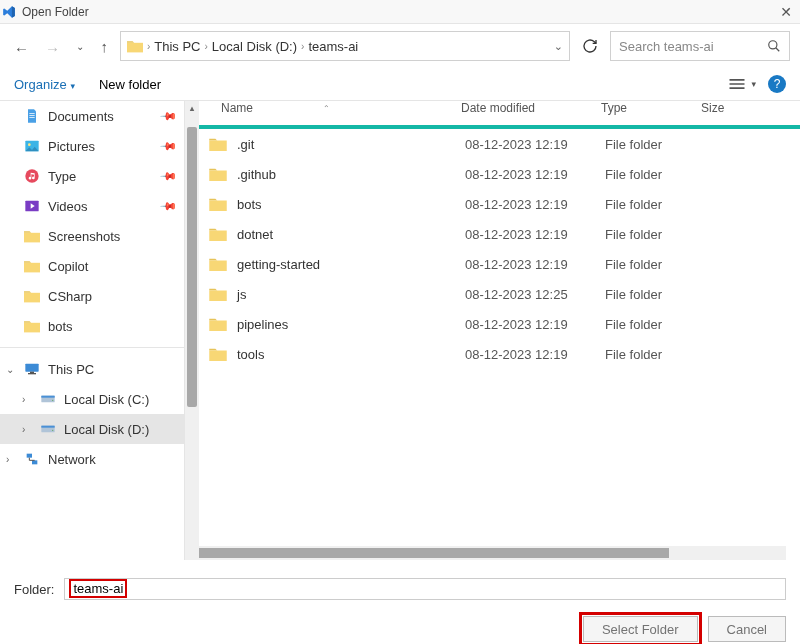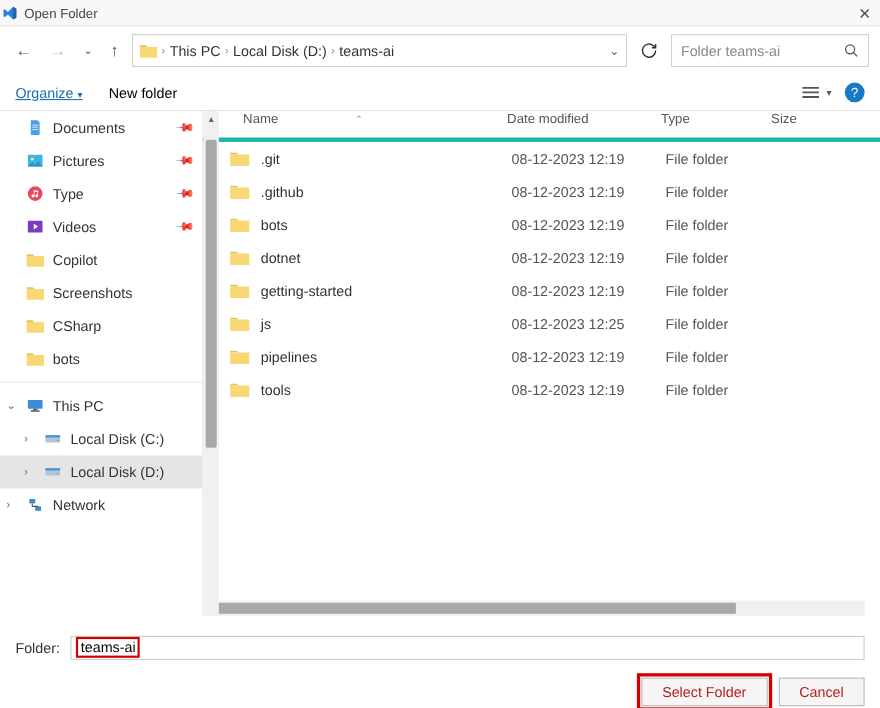--- a/index.html
+++ b/index.html
@@ -14,21 +14,21 @@
 .nav-row .arrow.disabled { color: #bbb; }
 .addr-bar { flex: 1; height: 30px; border: 1px solid #d0d0d0; display: flex; align-items: center; padding: 0 6px; gap: 4px; font-size: 13px; color: #333; }
 .addr-bar .crumb-sep { color: #888; font-size: 10px; }
 .addr-bar .folder-ico { color: #f0c050; }
 .addr-bar .drop { margin-left: auto; color: #666; font-size: 11px; }
 .refresh { color: #444; padding: 0 4px; }
 .search-box { width: 180px; height: 30px; border: 1px solid #d0d0d0; display: flex; align-items: center; padding: 0 8px; font-size: 13px; color: #888; }
 .search-box .mag { margin-left: auto; color: #555; }
 
 .toolbar { height: 32px; display: flex; align-items: center; padding: 0 14px; gap: 24px; font-size: 13px; }
-.toolbar .org { color: #1a6fb5; text-decoration: underline; }
+.toolbar .org { color: #1a6fb5; }
 .toolbar .caret { font-size: 9px; color: #1a6fb5; }
 .toolbar .newf { color: #000000; }
 .toolbar .right { margin-left: auto; display: flex; align-items: center; gap: 12px; }
 .toolbar .view-ico { color: #555; display: flex; align-items: center; gap: 4px; }
 .help { width: 18px; height: 18px; background: #1979c4; color: #fff; border-radius: 50%; font-size: 12px; display: flex; align-items: center; justify-content: center; }
 
 .main { display: flex; height: 460px; border-top: 1px solid #e5e5e5; }
 
 .sidebar { width: 185px; border-right: 1px solid #e5e5e5; display: flex; flex-direction: column; font-size: 13px; color: #333; overflow: hidden; }
 .side-item { display: flex; align-items: center; height: 30px; padding: 0 8px 0 24px; gap: 8px; position: relative; }
@@ -58,21 +58,21 @@
 
 .hscroll { position: absolute; bottom: 0; left: 14px; right: 14px; height: 14px; background: #f0f0f0; }
 .hthumb { position: absolute; left: 0; top: 2px; height: 10px; width: 80%; background: #a8a8a8; }
 
 .bottom { padding: 18px 14px 10px 14px; background: #fff; }
 .folder-line { display: flex; align-items: center; gap: 10px; margin-bottom: 16px; justify-content: flex-end; }
 .folder-line label { font-size: 13px; color: #333; }
 .folder-input { flex: 1; height: 22px; border: 1px solid #ccc; padding: 0 4px; font-size: 13px; text-align: left; }
 .highlight-red { border: 2px solid #d40000; padding: 0 2px; display: inline-block; }
 .buttons { display: flex; justify-content: flex-end; gap: 10px; }
-.btn { height: 26px; padding: 0 18px; border: 1px solid #bbb; background: #f5f5f5; font-size: 13px; color: #b91c1c; display: flex; align-items: center; }
+.btn { height: 26px; padding: 0 18px; border: 1px solid #bbb; background: #f5f5f5; font-size: 13px; color: #737373; display: flex; align-items: center; }
 .btn.primary-hl { outline: 3px solid #d40000; outline-offset: 1px; }
 
 svg { display: block; }
 .folder-svg { fill: #f8d775; }
 .folder-svg .tab { fill: #e6c35a; }
 </style>
 </head>
 <body>
 
 <div class="title-bar">
@@ -107,21 +107,21 @@
     <span>teams-ai</span>
     <span class="drop">⌄</span>
   </div>
   <span class="refresh">
     <svg width="16" height="16" viewBox="0 0 24 24" fill="none" stroke="#333" stroke-width="2">
         <path d="M21 12a9 9 0 1 1-3-6.7L21 8"></path>
         <path d="M21 3v5h-5"></path>
       </svg>
   </span>
   <div class="search-box">
-    <span>Folder teams-ai</span>
+    <span>Search teams-ai</span>
     <span class="mag">
       <svg width="14" height="14" viewBox="0 0 24 24" fill="none" stroke="#555" stroke-width="2">
           <circle cx="10" cy="10" r="7"></circle>
           <path d="M21 21l-6-6"></path>
         </svg>
     </span>
   </div>
 </div>
 
 <div class="toolbar">
@@ -183,30 +183,30 @@
           <span>Videos</span>
           <span class="pin">📌</span>
         </div>
         <div class="side-item">
           <span class="ico">
             <svg width="16" height="14" viewBox="0 0 20 16" class="folder-svg">
               <path class="tab" d="M0 2h7l2 2H0z"></path>
               <path d="M0 4h20v12H0z"></path>
             </svg>
           </span>
+          <span>Screenshots</span>
+        </div>
+        <div class="side-item">
+          <span class="ico">
+            <svg width="16" height="14" viewBox="0 0 20 16" class="folder-svg">
+              <path class="tab" d="M0 2h7l2 2H0z"></path>
+              <path d="M0 4h20v12H0z"></path>
+            </svg>
+          </span>
           <span>Copilot</span>
-        </div>
-        <div class="side-item">
-          <span class="ico">
-            <svg width="16" height="14" viewBox="0 0 20 16" class="folder-svg">
-              <path class="tab" d="M0 2h7l2 2H0z"></path>
-              <path d="M0 4h20v12H0z"></path>
-            </svg>
-          </span>
-          <span>Screenshots</span>
         </div>
         <div class="side-item">
           <span class="ico">
             <svg width="16" height="14" viewBox="0 0 20 16" class="folder-svg">
               <path class="tab" d="M0 2h7l2 2H0z"></path>
               <path d="M0 4h20v12H0z"></path>
             </svg>
           </span>
           <span>CSharp</span>
         </div>

